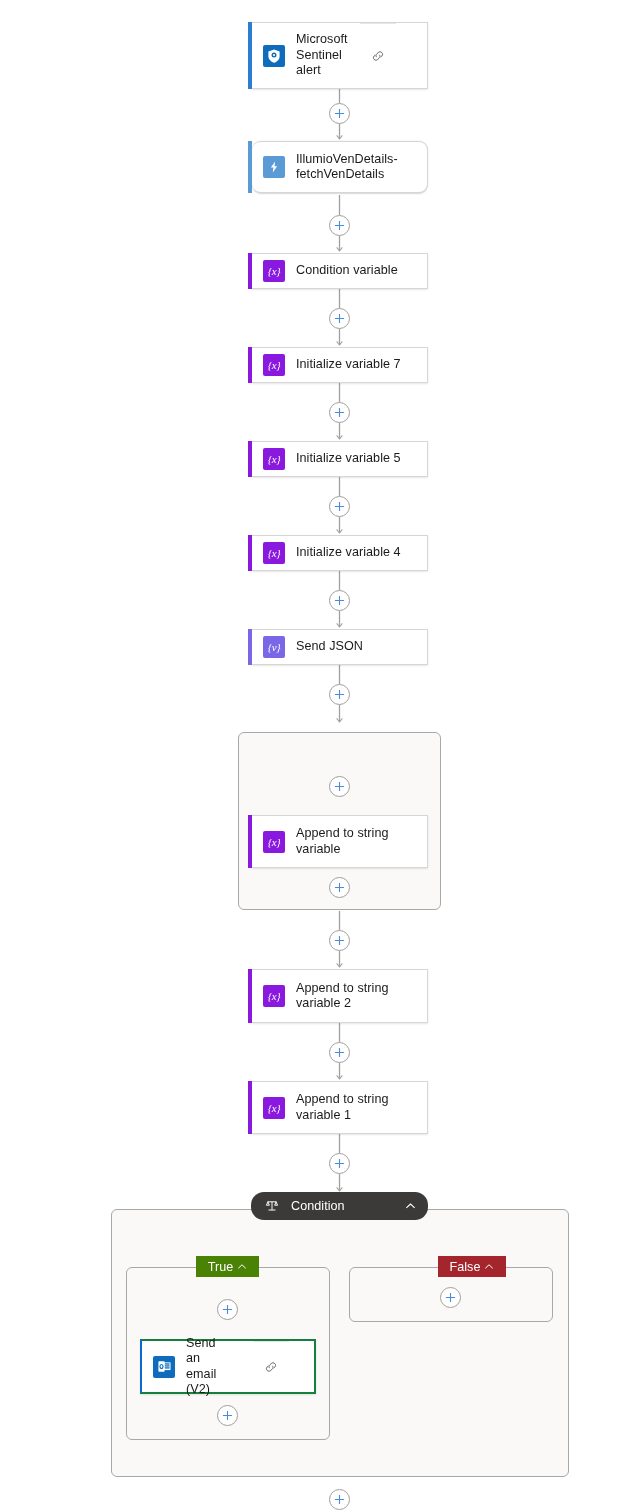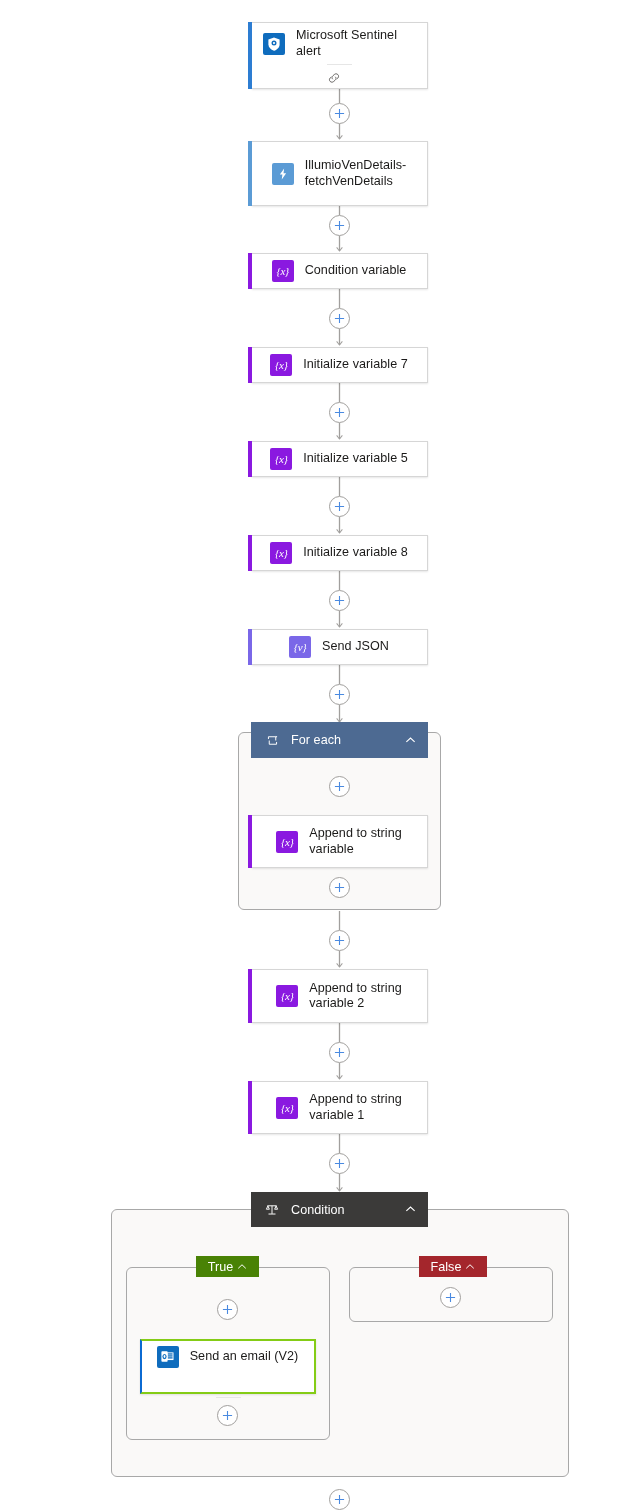--- a/index.html
+++ b/index.html
@@ -33,23 +33,22 @@
   }
 
   
   .node {
     position: absolute;
     box-sizing: border-box;
     background: #ffffff;
     border: 1px solid #d6d6d6;
     border-left: none;
     display: flex;
-    flex-direction: column;
+    flex-direction: row;
     box-shadow: 0 0.6px 1.8px rgba(0,0,0,0.10), 0 0.3px 0.9px rgba(0,0,0,0.07);
-    align-items: center;
   }
   .node .accent {
     position: absolute;
     left: -4px;
     top: -1px;
     bottom: -1px;
     width: 4px;
   }
   .node .row {
     display: flex;
@@ -80,21 +79,21 @@
     flex: 0 0 25px;
     border-top: 1px solid #e6e6e6;
     display: flex;
     align-items: center;
     justify-content: flex-end;
     padding-right: 11px;
   }
 
   
   .node.selected {
-    border: 2px solid #84cc16;
+    border: 2px solid #15803d;
     border-left: 2px solid #0b6ad2;
     gap: 25px;
   }
   .node.selected .conn-row { border-top: 1px solid #e6e6e6; }
 
   
   .ico-var {
     background: #8a19e0;
     color: #ffffff;
     font-family: "Liberation Serif", serif;
@@ -270,21 +269,21 @@
       </span>
     </div>
   </div>
 
   <div class="plus" style="left:329px; top:103px;">
     <svg width="11" height="11" viewBox="0 0 12 12" aria-hidden="true">
         <path d="M6 1 V11 M1 6 H11" stroke="#4a8ae0" stroke-width="1.2" fill="none"></path>
       </svg>
   </div>
 
-  <div class="node" style="left:252px; top:141px; width:176px; height:65px;">
+  <div class="node" style="left:252px; top:141px; width:176px; height:52px;border-radius:9px;">
     <span class="accent" style="background:#5b9bd5;"></span>
     <div class="row">
       <span class="icon" style="background:#5b9bd5;">
         <svg width="14" height="14" viewBox="0 0 16 16" aria-hidden="true">
           <path d="M9.3 1.6 L4.4 8.6 H7.3 L6.6 14.4 L11.6 7.2 H8.6 Z" fill="#ffffff"></path>
         </svg>
       </span>
       <span class="label">IllumioVenDetails-
 fetchVenDetails</span>
     </div>
@@ -335,21 +334,21 @@
   <div class="plus" style="left:329px; top:496px;">
     <svg width="11" height="11" viewBox="0 0 12 12" aria-hidden="true">
         <path d="M6 1 V11 M1 6 H11" stroke="#4a8ae0" stroke-width="1.2" fill="none"></path>
       </svg>
   </div>
 
   <div class="node" style="left:252px; top:535px; width:176px; height:36px;">
     <span class="accent" style="background:#8a19e0;"></span>
     <div class="row">
       <span class="icon ico-var">{x}</span>
-      <span class="label">Initialize variable 8</span>
+      <span class="label">Initialize variable 4</span>
     </div>
   </div>
 
   <div class="plus" style="left:329px; top:590px;">
     <svg width="11" height="11" viewBox="0 0 12 12" aria-hidden="true">
         <path d="M6 1 V11 M1 6 H11" stroke="#4a8ae0" stroke-width="1.2" fill="none"></path>
       </svg>
   </div>
 
   <div class="node" style="left:252px; top:629px; width:176px; height:36px;">
@@ -361,37 +360,20 @@
   </div>
 
   <div class="plus" style="left:329px; top:684px;">
     <svg width="11" height="11" viewBox="0 0 12 12" aria-hidden="true">
         <path d="M6 1 V11 M1 6 H11" stroke="#4a8ae0" stroke-width="1.2" fill="none"></path>
       </svg>
   </div>
 
   <div class="scope" style="left:238px; top:732px; width:203px; height:178px;"></div>
 
-  <div class="scope-head head-foreach" style="left:251px; top:722px; width:177px; height:36px;">
-    <span class="sh-icon">
-      <svg width="13" height="13" viewBox="0 0 16 16" aria-hidden="true">
-        <g fill="none" stroke="#ffffff" stroke-width="1.2">
-          <path d="M3 6.2 V3.4 H12 V8"></path>
-          <path d="M13 9.8 V12.6 H4 V8"></path>
-        </g>
-        <path d="M12 2.2 L14 3.4 L12 4.6 Z" fill="#ffffff"></path>
-      </svg>
-    </span>
-    <span class="sh-label">For each</span>
-    <span class="sh-chev">
-      <svg width="11" height="11" viewBox="0 0 12 12" aria-hidden="true">
-          <path d="M1.5 7.6 L6 3.3 L10.5 7.6" stroke="#ffffff" stroke-width="1.2" fill="none"></path>
-        </svg>
-    </span>
-  </div>
 
   <div class="plus" style="left:329px; top:776px;">
     <svg width="11" height="11" viewBox="0 0 12 12" aria-hidden="true">
         <path d="M6 1 V11 M1 6 H11" stroke="#4a8ae0" stroke-width="1.2" fill="none"></path>
       </svg>
   </div>
 
   <div class="node" style="left:252px; top:815px; width:176px; height:53px;">
     <span class="accent" style="background:#8a19e0;"></span>
     <div class="row">
@@ -438,21 +420,21 @@
   </div>
 
   <div class="plus" style="left:329px; top:1153px;">
     <svg width="11" height="11" viewBox="0 0 12 12" aria-hidden="true">
         <path d="M6 1 V11 M1 6 H11" stroke="#4a8ae0" stroke-width="1.2" fill="none"></path>
       </svg>
   </div>
 
   <div class="scope" style="left:111px; top:1209px; width:458px; height:268px;"></div>
 
-  <div class="scope-head head-condition" style="left:251px; top:1192px; width:177px; height:35px;">
+  <div class="scope-head head-condition" style="left:251px; top:1192px; width:177px; height:28px;border-radius:13px;">
     <span class="sh-icon">
       <svg width="14" height="14" viewBox="0 0 16 16" aria-hidden="true">
         <g stroke="#ffffff" stroke-width="1.1" fill="none">
           <path d="M2.6 3.2 H13.4"></path>
           <path d="M8 3.2 V12.4"></path>
           <path d="M4 12.6 H12"></path>
           <path d="M3.3 3.4 L1.6 7.1 H5 Z"></path>
           <path d="M12.7 3.4 L11 7.1 H14.4 Z"></path>
         </g>
       </svg>
@@ -510,21 +492,21 @@
   </div>
 
   <div class="plus" style="left:217px; top:1405px;">
     <svg width="11" height="11" viewBox="0 0 12 12" aria-hidden="true">
         <path d="M6 1 V11 M1 6 H11" stroke="#4a8ae0" stroke-width="1.2" fill="none"></path>
       </svg>
   </div>
 
   <div class="scope-plain" style="left:349px; top:1267px; width:204px; height:55px;"></div>
 
-  <div class="branch-pill pill-false" style="left:419px; top:1256px; width:68px; height:21px;">
+  <div class="branch-pill pill-false" style="left:438px; top:1256px; width:68px; height:21px;">
     <span>False</span>
     <span style="display:flex;">
       <svg width="10" height="10" viewBox="0 0 12 12" aria-hidden="true">
           <path d="M1.5 7.6 L6 3.3 L10.5 7.6" stroke="#ffffff" stroke-width="1.2" fill="none"></path>
         </svg>
     </span>
   </div>
 
   <div class="plus" style="left:440px; top:1287px;">
     <svg width="11" height="11" viewBox="0 0 12 12" aria-hidden="true">

